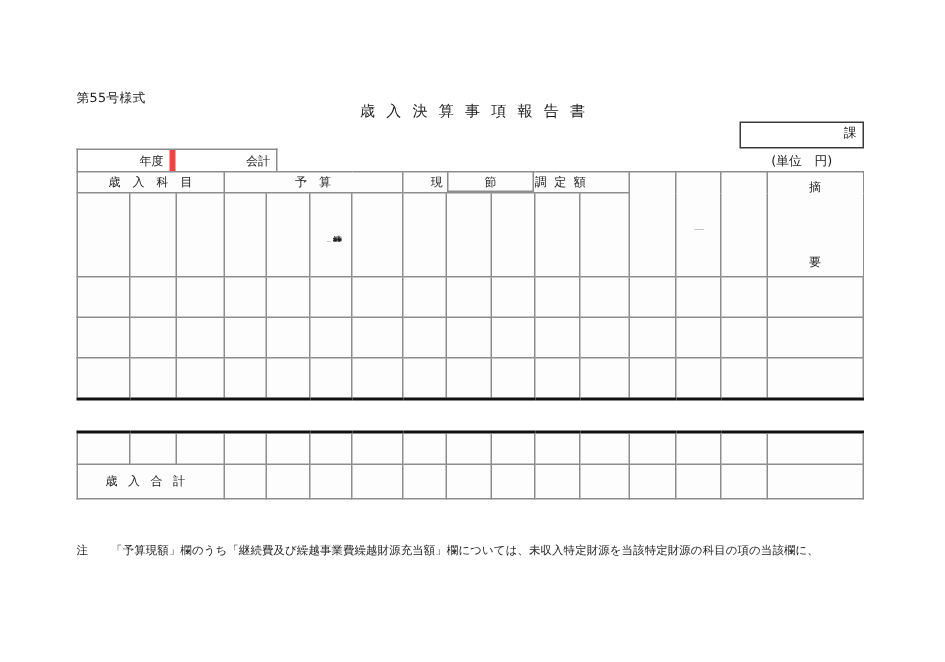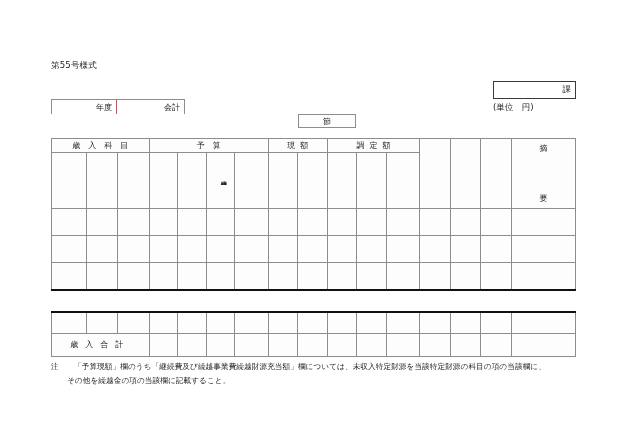--- a/index.html
+++ b/index.html
@@ -61,20 +61,21 @@
     right: 4px;
     top: 3px;
     font-size: 8.5px;
     line-height: 1;
   }
   .unit-note {
     position: absolute;
     left: 493px;
     top: 102px;
     width: 83px;
+    text-align: center;
     font-size: 8.5px;
     white-space: nowrap;
   }
 
   
   .yr-acct {
     position: absolute;
     left: 51px;
     top: 99px;
     height: 15px;
@@ -85,31 +86,30 @@
   }
   .yr-acct .cell {
     box-sizing: border-box;
     font-size: 8px;
     display: flex;
     align-items: center;
     justify-content: flex-end;
     padding-right: 4px;
     white-space: nowrap;
   }
-  .yr-acct .cell.b-r { border-right: 1px solid #ef4444; }
+  .yr-acct .cell.b-r { border-right: 4px solid #ef4444; }
   .yr-acct .c-year { width: 65px; }
   .yr-acct .c-acct { width: 67px; }
 
   
   table.grid {
     position: absolute;
     border-collapse: collapse;
     table-layout: fixed;
     background: transparent;
-    margin-top: 24px;
   }
   table.grid td, table.grid th {
     border: 1px solid #8d8d8d;
     padding: 0;
     margin: 0;
     font-weight: normal;
     font-size: 8px;
     text-align: center;
     vertical-align: middle;
     box-sizing: border-box;
@@ -218,20 +218,21 @@
   #note-chui   { left: 51px; top: 361px; }
   #note-chui2  { left: 67px; top: 375px; }
 </style>
 </head>
 <body>
 
 <div class="page">
 
   <div class="form-no">第55号様式</div>
 
+  <div class="doc-title">歳入決算事項報告書</div>
 
   <div class="dept-box">
     <span class="dept-box-label">課</span>
   </div>
   <div class="unit-note">(単位　円)</div>
 
   <div class="yr-acct">
     <div class="cell c-year b-r">年度</div>
     <div class="cell c-acct">会計</div>
   </div>
@@ -474,15 +475,14 @@
       <td></td>
       <td></td>
       <td></td>
       <td></td>
       <td></td>
     </tr>
   </tbody>
     </table>
 
   <div class="note" id="note-chui">注　　「予算現額」欄のうち「継続費及び繰越事業費繰越財源充当額」欄については、未収入特定財源を当該特定財源の科目の項の当該欄に、</div>
-  <div class="note" id="note-chui2">その他を繰越金の項の当該欄に記載すること。</div>
 
 </div>
 
 </body></html>

